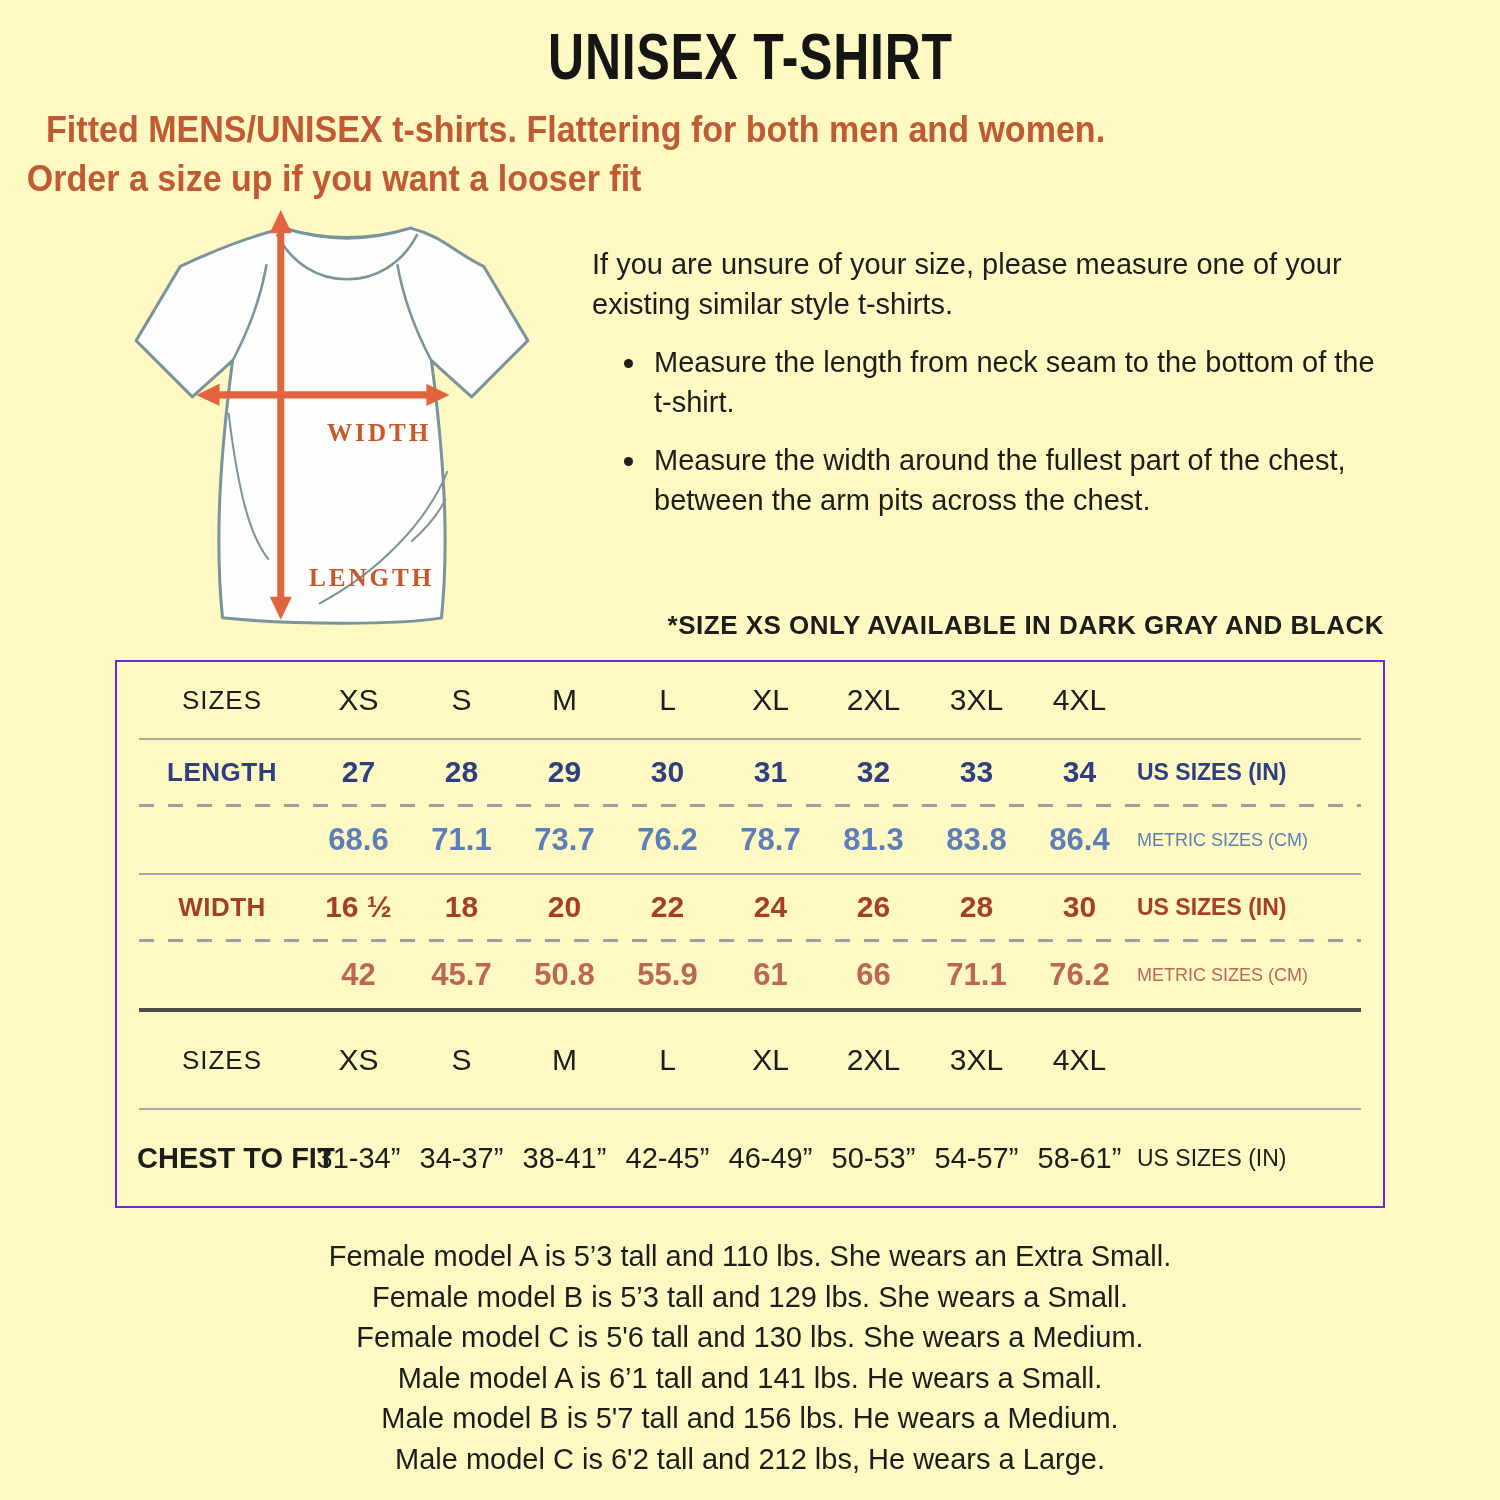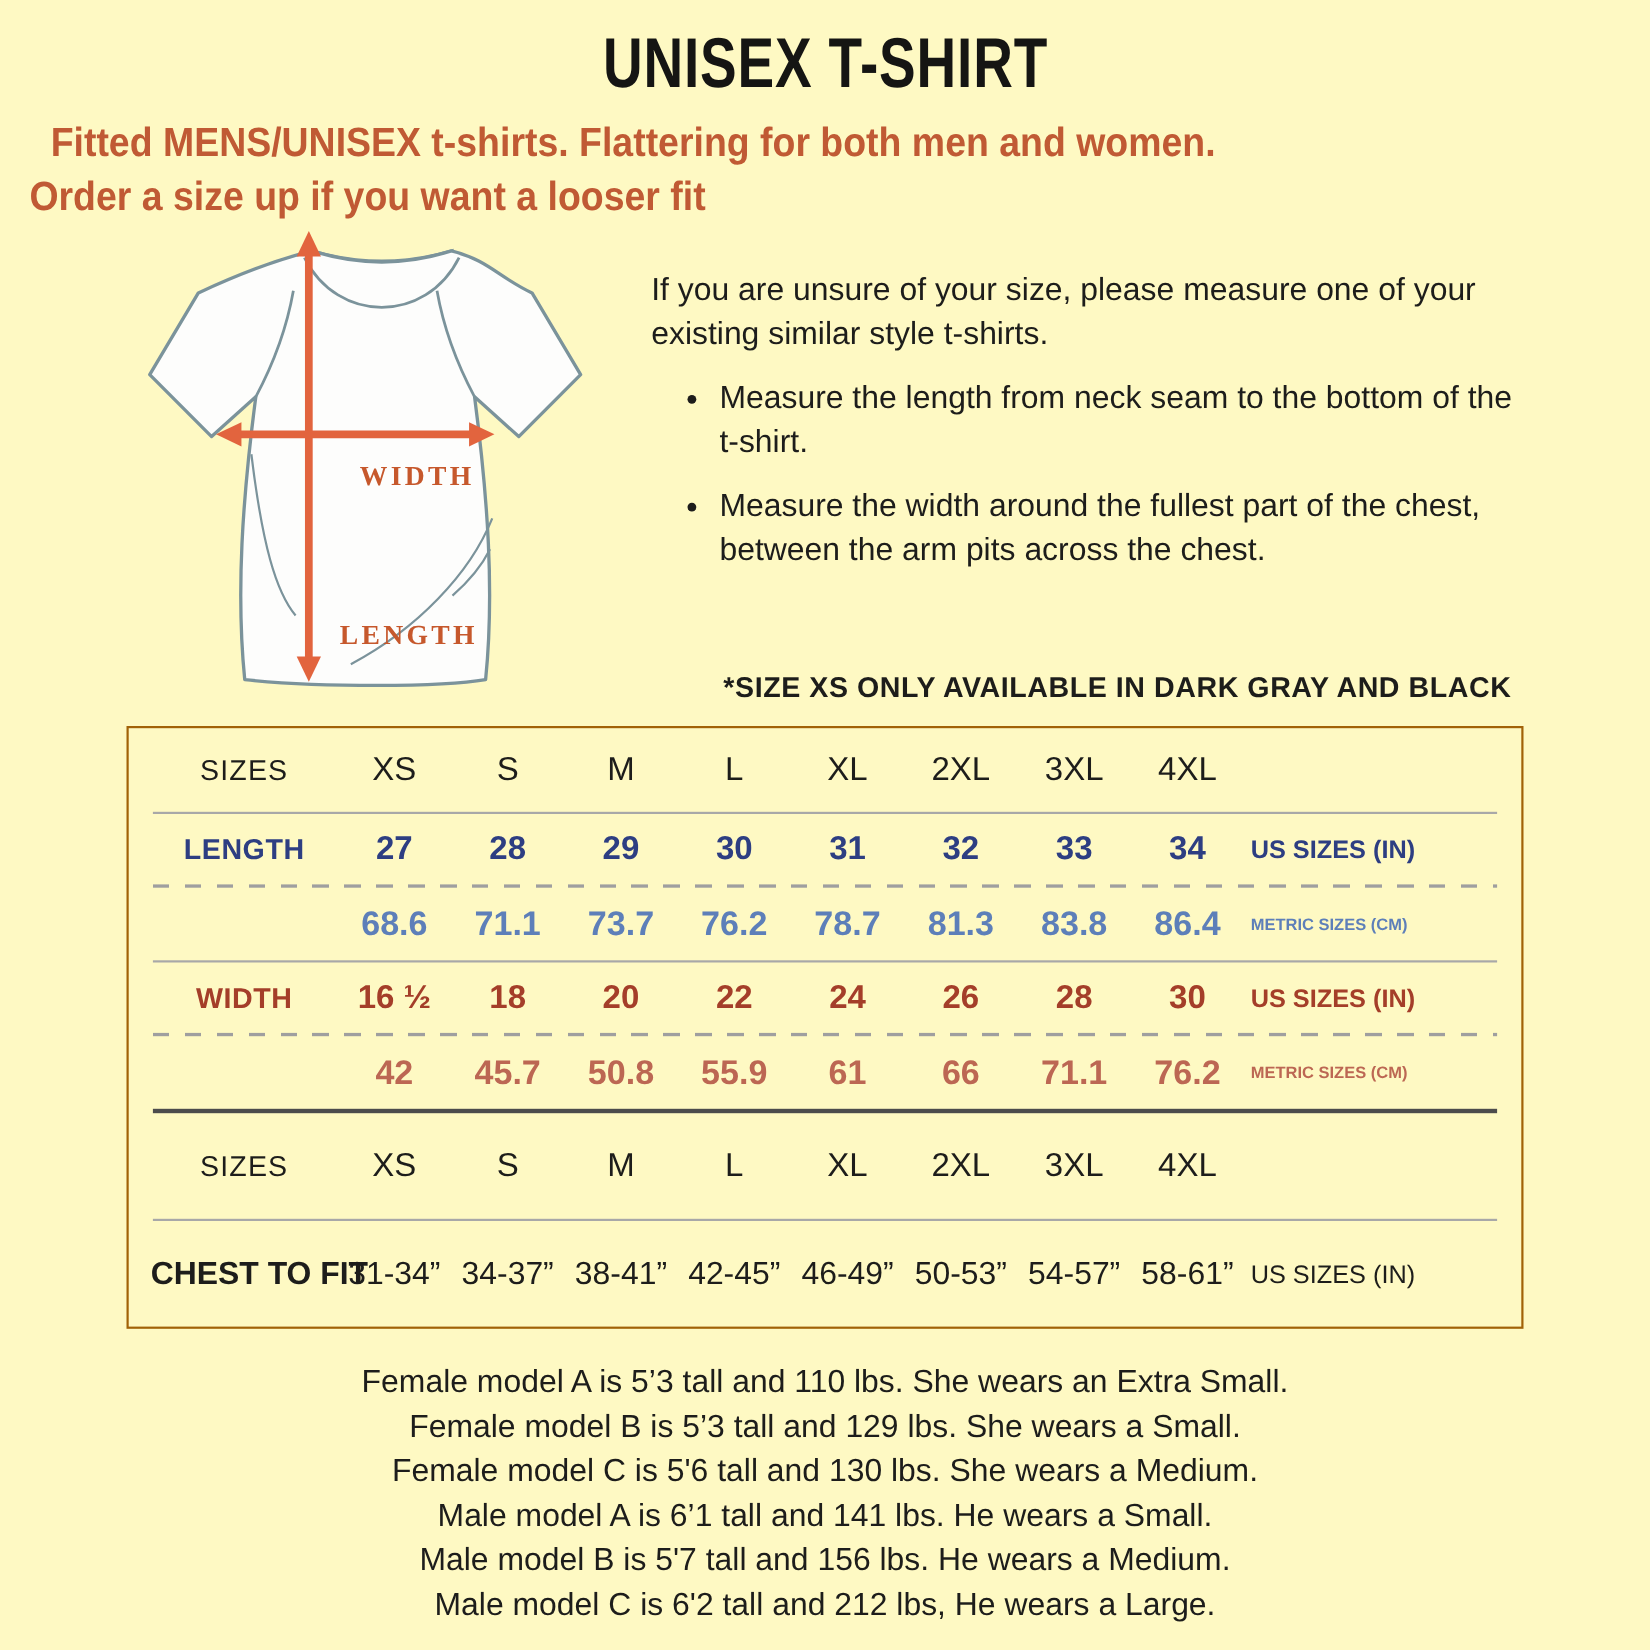--- a/index.html
+++ b/index.html
@@ -23,44 +23,44 @@
   
   .shirt-wrap { position:absolute; left:110px; top:202px; width:452px; height:442px; }
 
   
   .instructions { position:absolute; left:592px; top:244px; width:800px;
                   font-size:29px; line-height:1.38; color:#1d1d1b; }
   .instructions ul { margin:18px 0 0 0; padding-left:56px; }
   .instructions li { margin-bottom:18px; padding-left:6px; }
 
   
-  .note { position:absolute; top:610px; right:126px; font-size:26px; font-weight:700;
+  .note { position:absolute; top:610px; right:116px; font-size:26px; font-weight:700;
           letter-spacing:0.5px; color:#1d1d1b; }
 
   
   .size-table { position:absolute; left:115px; top:660px; width:1270px;
-                border:2px solid #a16207; box-sizing:border-box; padding:0 20px; }
+                border:2px solid #6d28d9; box-sizing:border-box; padding:0 20px; }
   .trow { display:grid; grid-template-columns:170px repeat(8,103px) 1fr; align-items:center; }
   .cell { text-align:center; white-space:nowrap; }
   .rlbl { text-align:left; padding-left:6px; }
   .lbl-left { text-align:left; }
 
   .r-sizes  { height:76px; font-size:30px; }
   .r-sizes .lbl { font-size:26px; letter-spacing:1px; }
   .r-sizes2 { height:96px; font-size:30px; }
   .r-sizes2 .lbl { font-size:26px; letter-spacing:1px; }
 
   .r-us { height:64px; }
   .r-us .cell { font-size:30px; font-weight:700; }
   .r-us .lbl  { font-size:26px; font-weight:700; letter-spacing:0.5px; }
   .r-us .rlbl { font-size:23px; font-weight:700; }
 
   .r-metric { height:66px; }
   .r-metric .cell { font-size:31px; font-weight:700; }
-  .r-metric .rlbl { font-size:15px; font-weight:700; }
+  .r-metric .rlbl { font-size:18px; font-weight:400; }
 
   .navy   { color:#2d3e82; }
   .steel  { color:#5d7fb9; }
   .brick  { color:#a43e29; }
   .salmon { color:#bc6753; }
 
   .r-chest { height:96px; }
   .r-chest .lbl { font-size:25px; font-weight:700; }
   .r-chest .cell { font-size:29px; }
   .r-chest .rlbl { font-size:23px; }

